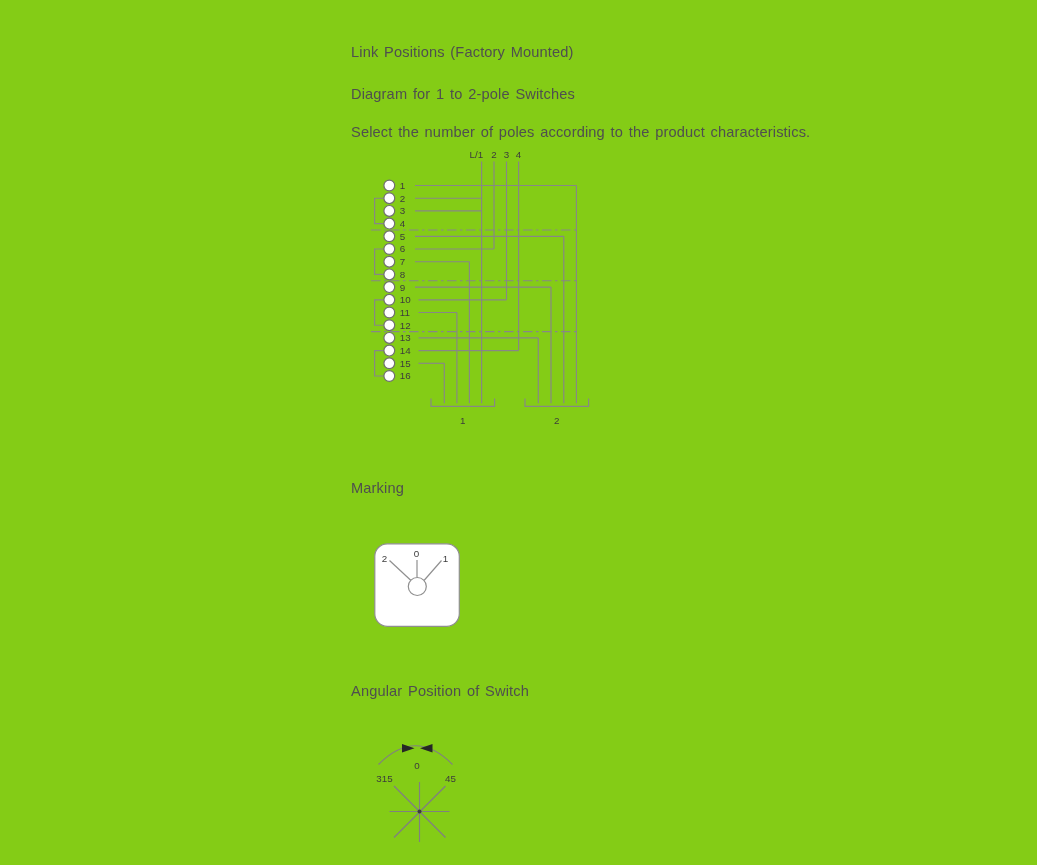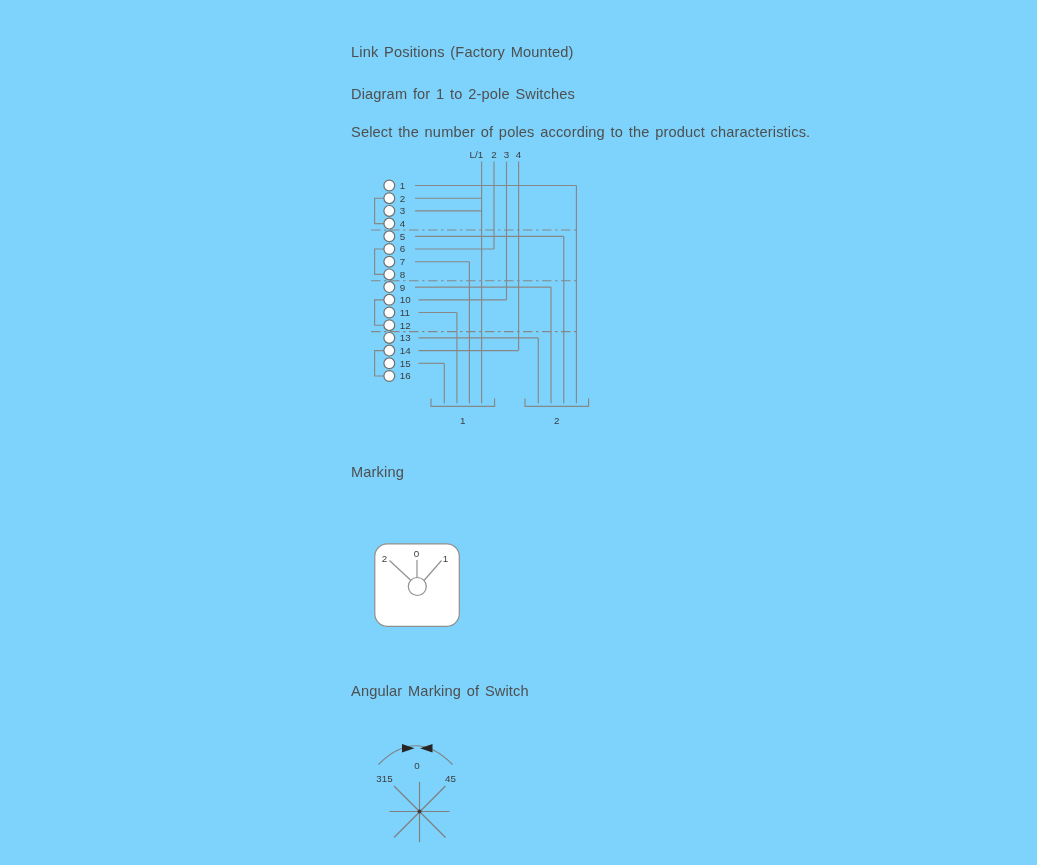--- a/index.html
+++ b/index.html
@@ -1,17 +1,17 @@
 <!DOCTYPE html>
 <html><head>
 <meta charset="utf-8">
 <style>
   html,body{margin:0;padding:0;background:#fff;}
   body{width:1037px;height:865px;position:relative;font-family:"Liberation Sans","DejaVu Sans",sans-serif;}
-  .page{position:absolute;inset:0;background:#7dd3fc;}
+  .page{position:absolute;inset:0;background:#84cc16;}
   .h{
     position:absolute;left:351px;
     font-size:14.6px;line-height:16px;color:#4f4f4f;
     letter-spacing:.15px;word-spacing:1.5px;white-space:nowrap;
   }
   .abs{position:absolute;overflow:visible;}
   svg text{font-family:"Liberation Sans","DejaVu Sans",sans-serif;font-size:9.8px;fill:#3c3c3c;}
   
   #wiring .w{fill:none;stroke:#878787;stroke-width:1.15;}
   #wiring .dash{fill:none;stroke:#878787;stroke-width:1.05;stroke-dasharray:9.5 3.5 2.5 3.5;}
@@ -99,34 +99,34 @@
       <circle cx="389.3" cy="363.29999999999995" r="5.4" class="term"></circle>
       <text x="399.8" y="366.69999999999993" text-anchor="start">15</text>
       <circle cx="389.3" cy="376" r="5.4" class="term"></circle>
       <text x="399.8" y="379.4" text-anchor="start">16</text>
       <path d="M 431 398.4 L 431 406.4 L 494.6 406.4 L 494.6 398.4" class="w"></path>
       <path d="M 525 398.4 L 525 406.4 L 588.6 406.4 L 588.6 398.4" class="w"></path>
       <text x="462.8" y="423.5" text-anchor="middle">1</text>
       <text x="556.8" y="423.5" text-anchor="middle">2</text>
     </svg>
 
-  <div class="h" style="top:464px">Marking</div>
+  <div class="h" style="top:480px">Marking</div>
 
   <svg class="abs" style="left:370px;top:539px" width="95" height="95" viewBox="370 539 95 95">
     <rect x="374.8" y="543.8" width="84.5" height="82.5" rx="12.5" class="mln"></rect>
     <line x1="389.5" y1="560.5" x2="411" y2="580.5" class="mln"></line>
     <line x1="417" y1="560" x2="417" y2="577" class="mln"></line>
     <line x1="441.5" y1="560.5" x2="424" y2="580.5" class="mln"></line>
     <circle cx="417.3" cy="586.5" r="9" class="mln"></circle>
     <text x="384.5" y="561.5" text-anchor="middle">2</text>
     <text x="416.5" y="557" text-anchor="middle">0</text>
     <text x="445.5" y="561.5" text-anchor="middle">1</text>
   </svg>
 
-  <div class="h" style="top:683px">Angular Marking of Switch</div>
+  <div class="h" style="top:683px">Angular Position of Switch</div>
 
   <svg class="abs" style="left:360px;top:728px" width="105" height="122" viewBox="360 728 105 122">
     <path d="M 378.5 764.5 Q 415.5 727 452.5 764.5" class="aln"></path>
     <polygon points="402,744 402,752.5 414.5,748.2" class="arrow"></polygon>
     <polygon points="432.5,744 432.5,752.5 420,748.2" class="arrow"></polygon>
     <text x="417" y="769" text-anchor="middle">0</text>
     <text x="384.5" y="781.5" text-anchor="middle">315</text>
     <text x="450.5" y="781.5" text-anchor="middle">45</text>
     <g class="aln">
       <line x1="419.5" y1="782" x2="419.5" y2="842"></line>

